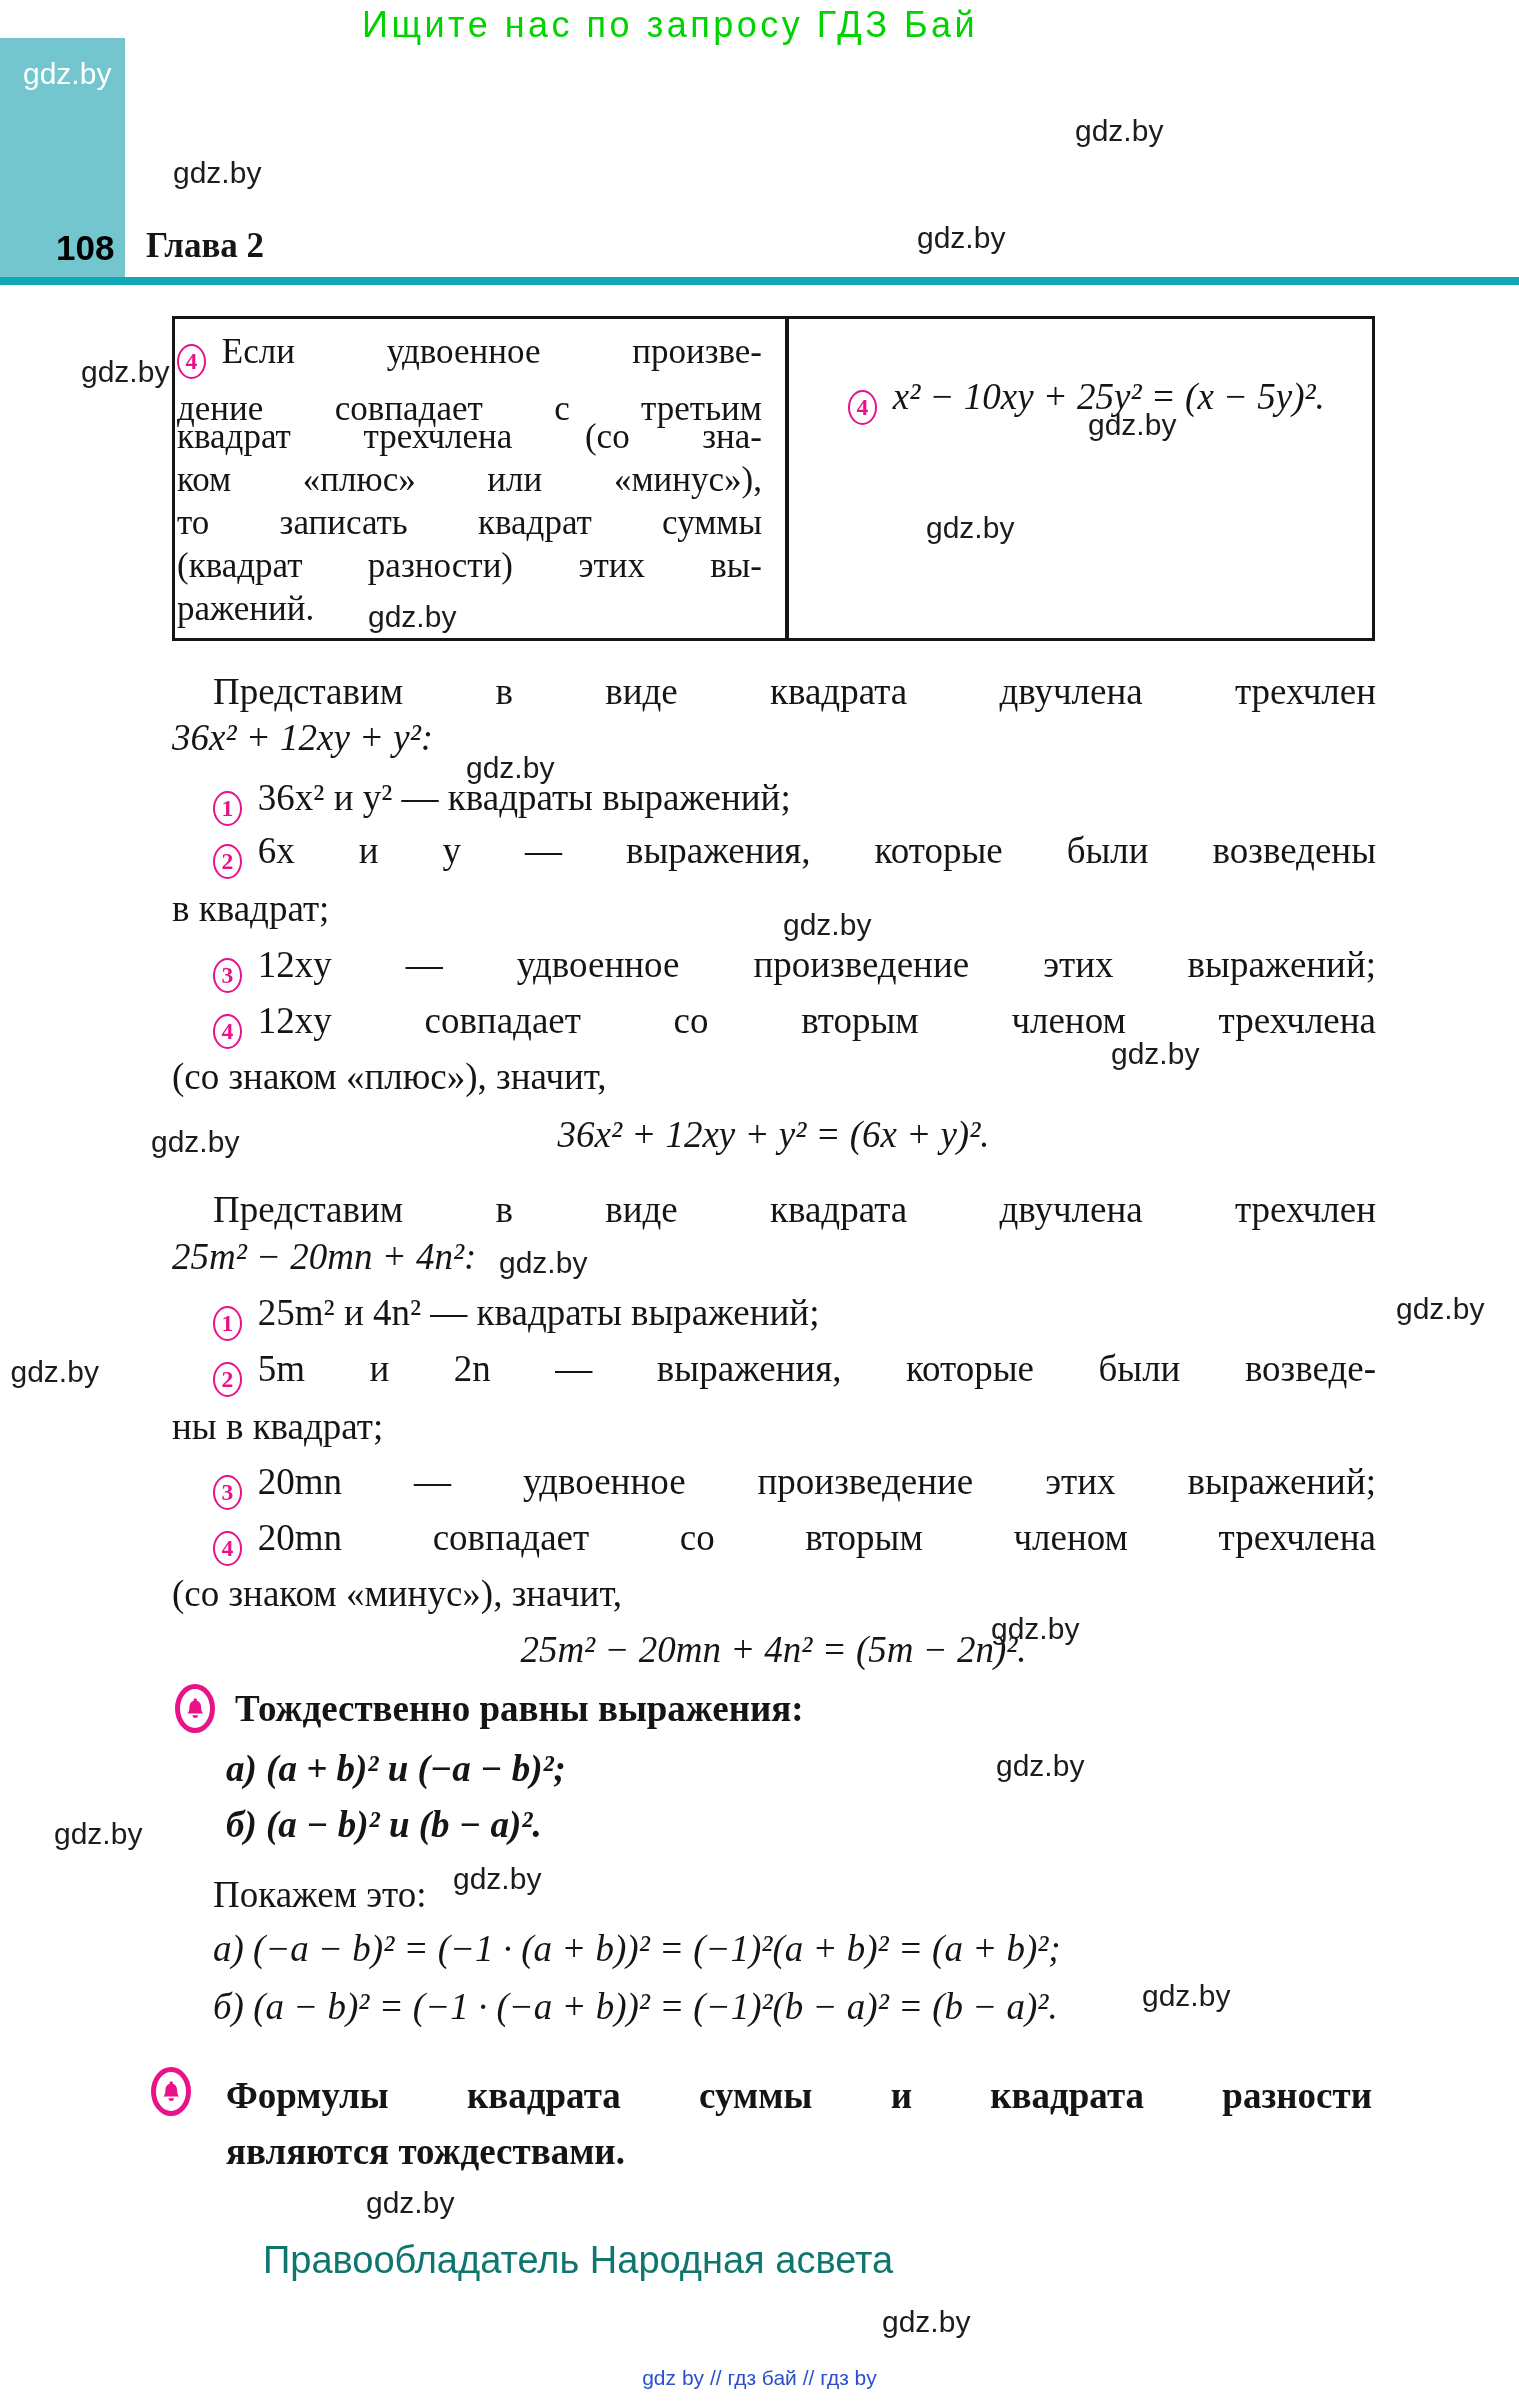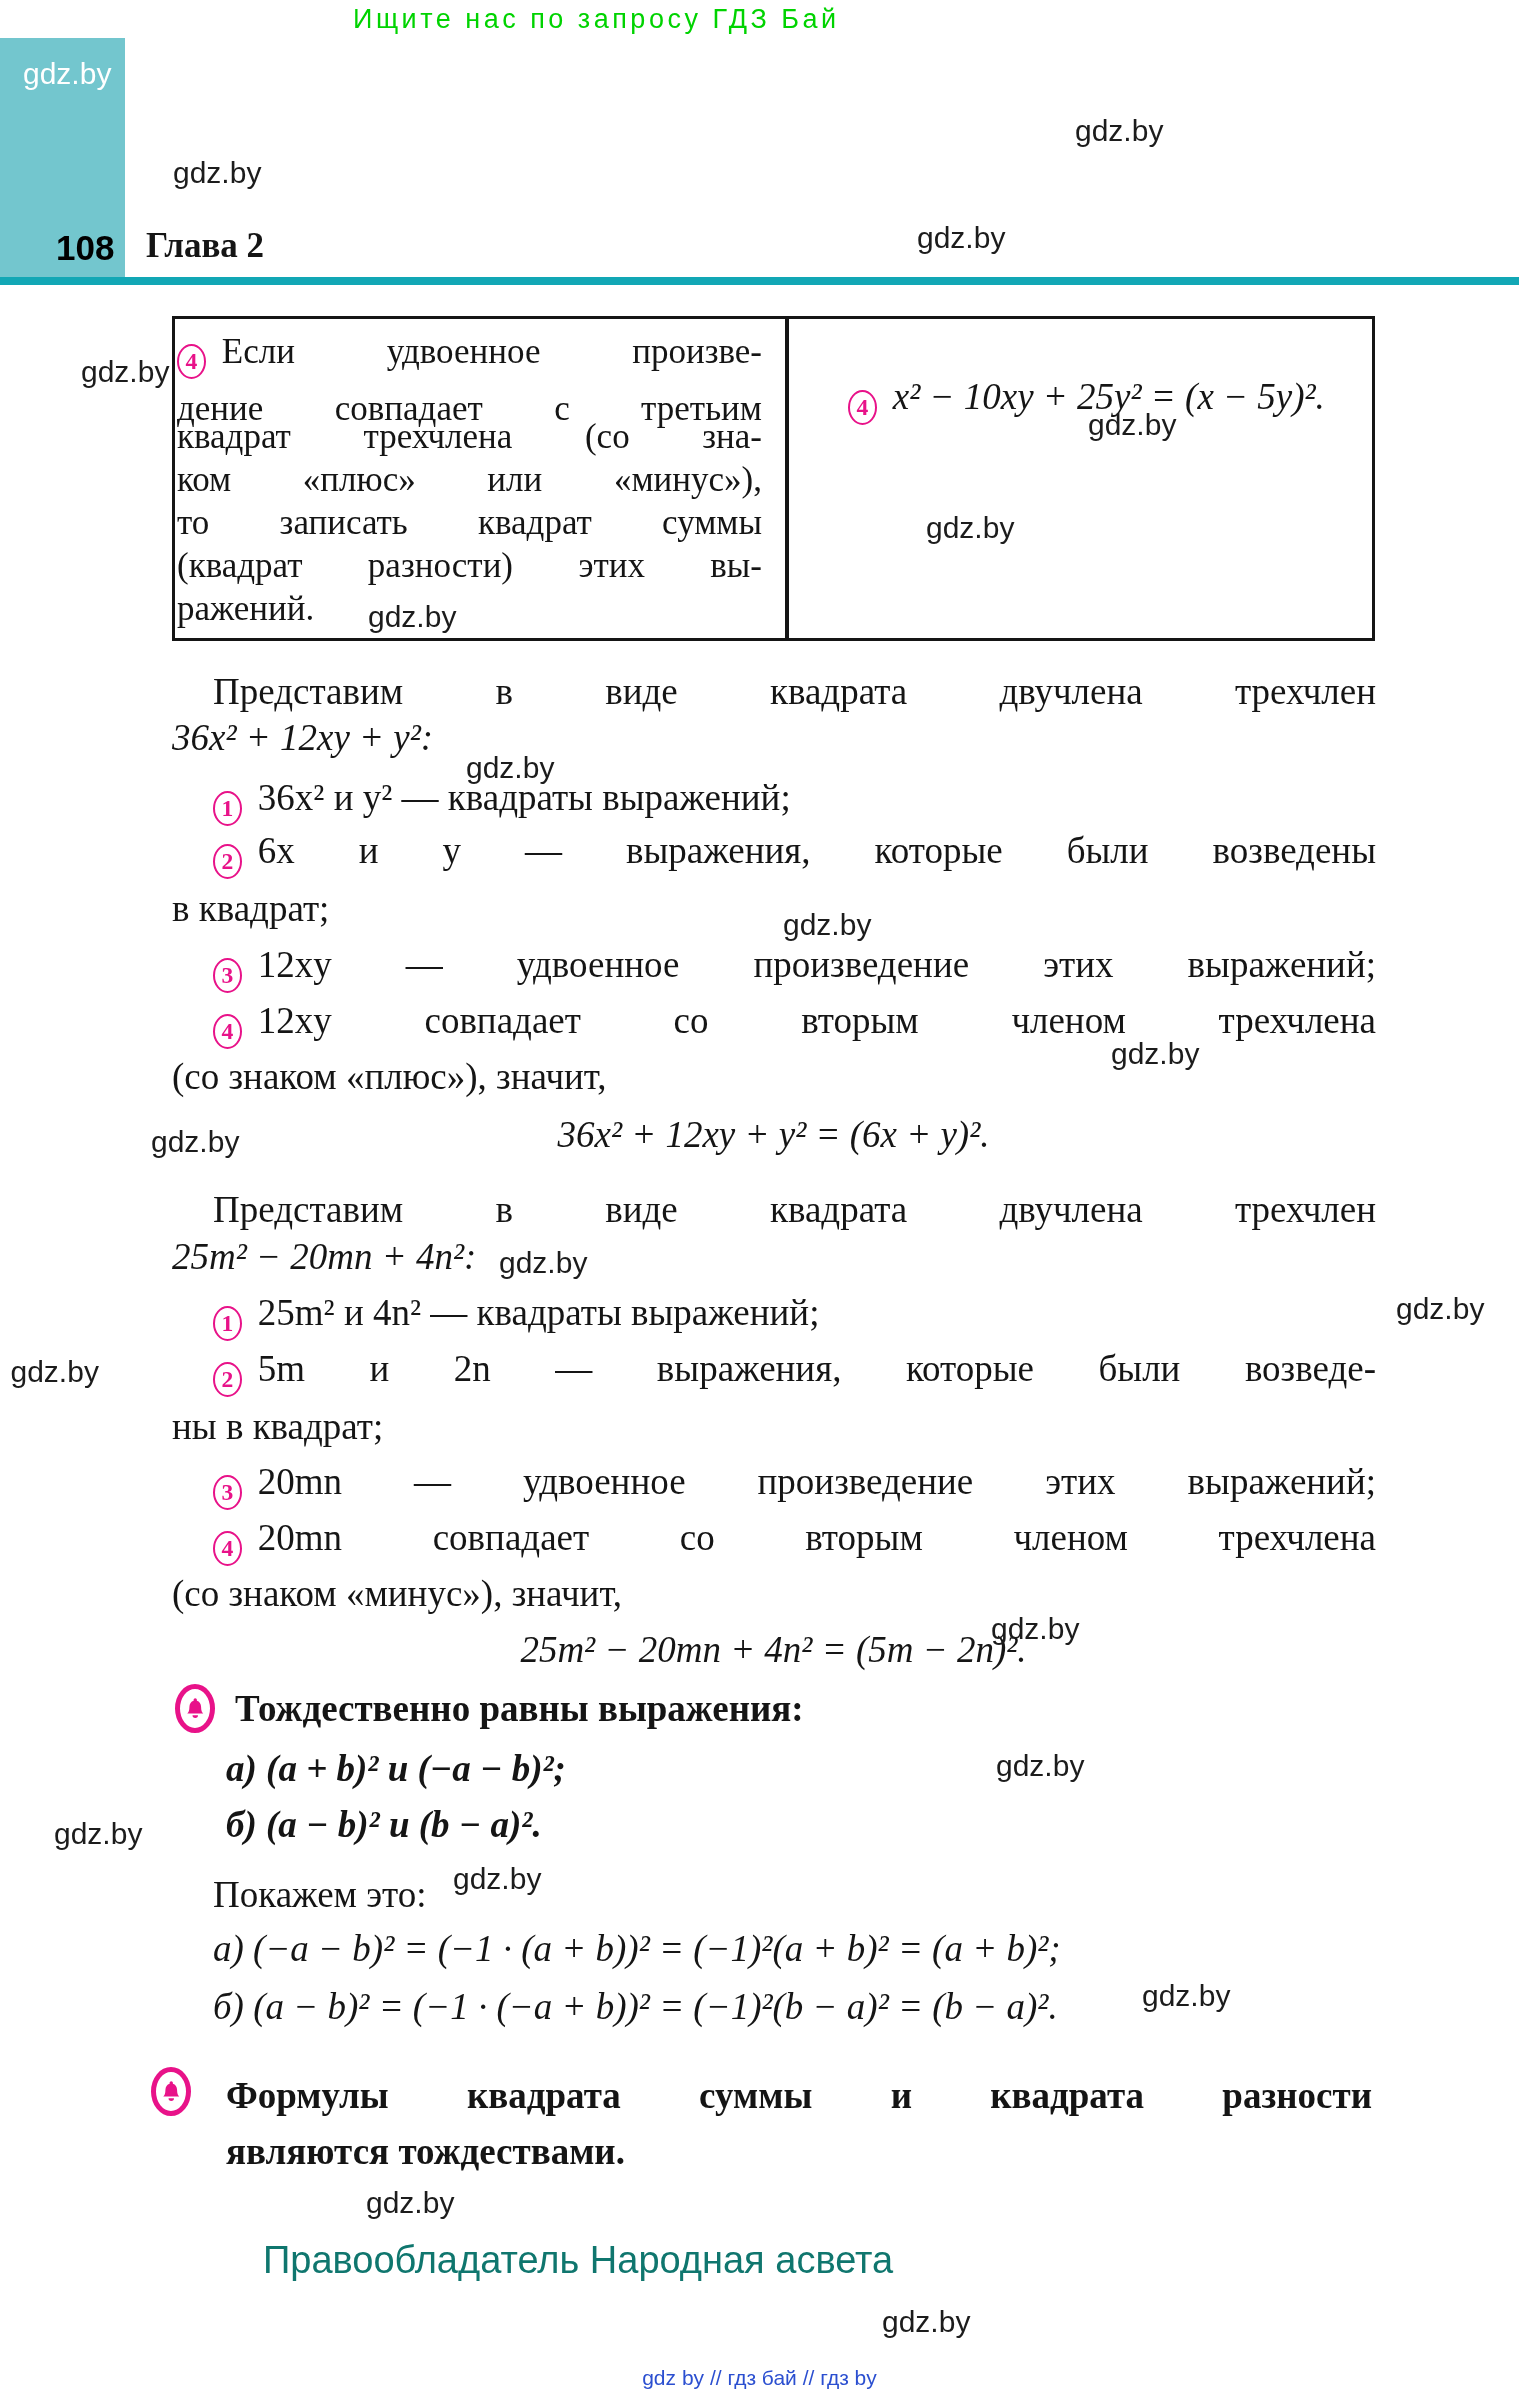--- a/index.html
+++ b/index.html
@@ -1,19 +1,19 @@
 <!DOCTYPE html>
 <html style="font-size:14px"><head>
 <meta charset="utf-8">
 <style>
   html,body{margin:0;padding:0;background:#fff;}
   #page{position:relative;width:1519px;height:2401px;background:#ffffff;overflow:hidden;
         font-family:"Liberation Serif","DejaVu Serif",serif;color:#151515;}
-  .promo{position:absolute;top:3.5px;left:353px;font-family:"Liberation Sans","DejaVu Sans",sans-serif;
-         font-size:27px;letter-spacing:3.5px;color:#00d300;white-space:nowrap;}
+  .promo{position:absolute;top:3.5px;left:362px;font-family:"Liberation Sans","DejaVu Sans",sans-serif;
+         font-size:36px;letter-spacing:3.5px;color:#00d300;white-space:nowrap;}
   .sidebar{position:absolute;left:0;top:38px;width:125px;height:242px;background:#73c6ce;}
   .sidebar .wm{position:absolute;left:23px;top:19px;color:#ffffff;
          font-family:"Liberation Sans","DejaVu Sans",sans-serif;font-size:30px;}
   .pagenum{position:absolute;right:10.5px;bottom:12.3px;color:#000000;font-weight:bold;
          font-family:"Liberation Sans","DejaVu Sans",sans-serif;font-size:35px;}
   .chapter{position:absolute;left:146px;top:226px;font-size:35px;font-weight:bold;white-space:nowrap;}
   .tealrule{position:absolute;left:0;top:277px;width:1519px;height:7.9px;background:#12a7b5;}
   .rulebox{position:absolute;left:172px;top:316px;width:1203px;height:325px;border:3.5px solid #151515;box-sizing:border-box;}
   .ruledivider{position:absolute;left:785px;top:316px;width:3.5px;height:325px;background:#151515;}
   .line{position:absolute;font-size:37px;line-height:1.08;white-space:pre-wrap;}

